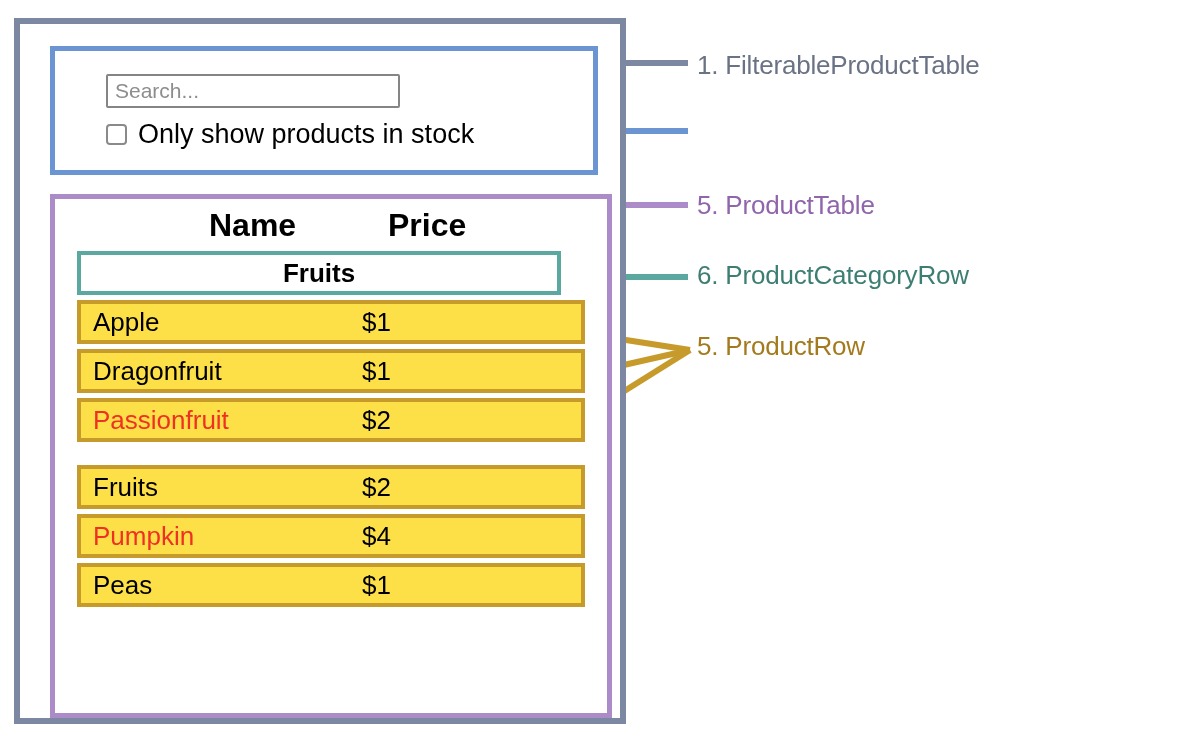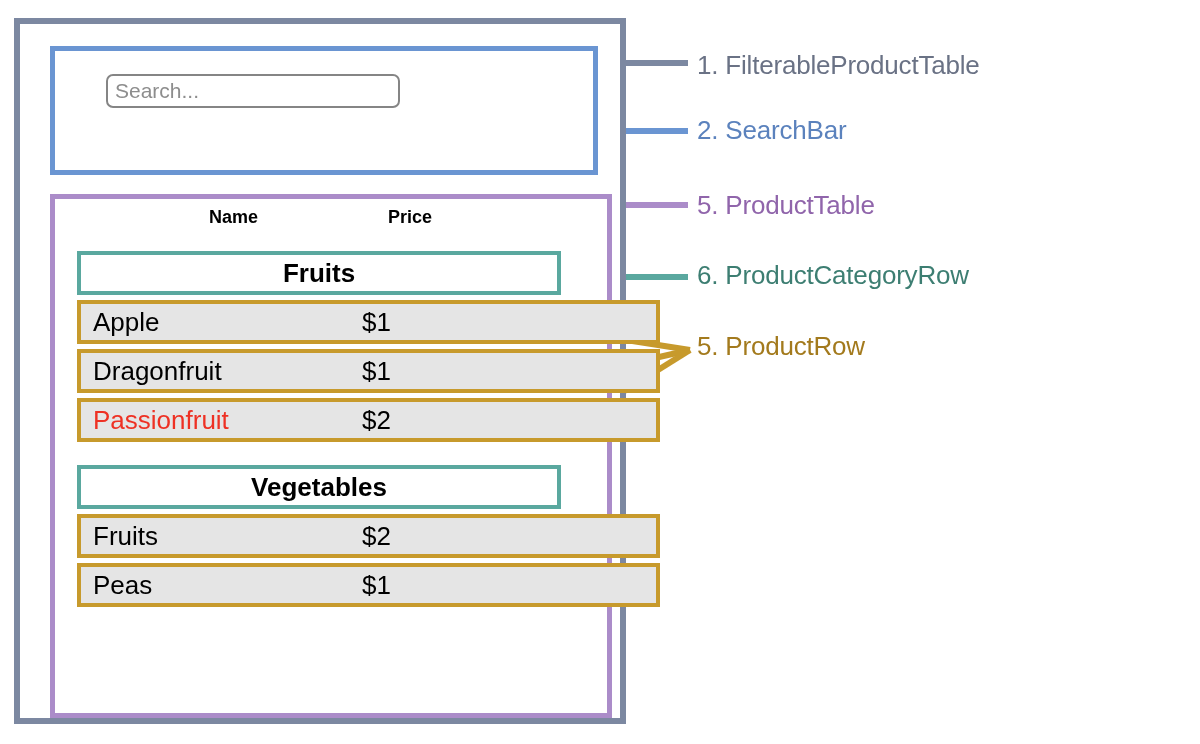--- a/index.html
+++ b/index.html
@@ -57,21 +57,21 @@
     background: #ffffff;
   }
   .search-input {
     position: absolute;
     left: 51px;
     top: 23px;
     width: 294px;
     height: 34px;
     box-sizing: border-box;
     border: 2px solid #858585;
-    border-radius: 7px;
+    border-radius: 2px;
     background: #ffffff;
     font-family: "Liberation Sans", sans-serif;
     font-size: 21px;
     color: #1a1a1a;
     padding: 0 7px;
     outline: none;
   }
   .search-input::placeholder {
     color: #8d8d8d;
     opacity: 1;
@@ -117,21 +117,21 @@
     position: absolute;
     left: 0;
     top: 8px;
     width: 100%;
     height: 38px;
   }
   .th {
     position: absolute;
     top: 0;
     font-family: "Liberation Sans", sans-serif;
-    font-size: 18px;
+    font-size: 32px;
     font-weight: bold;
     color: #000000;
     white-space: nowrap;
   }
   .th-name { left: 154px; }
   .th-price { left: 333px; }
 
   .table-body {
     position: absolute;
     left: 22px;
@@ -155,24 +155,24 @@
     font-size: 26px;
     font-weight: bold;
     color: #000000;
     line-height: 1;
     white-space: nowrap;
   }
 
   .product-row {
     box-sizing: border-box;
     position: relative;
-    width: 583px;
+    width: 508px;
     height: 44px;
     border: 4px solid #c79a2c;
-    background: #e5e5e5;
+    background: #fde047;
     margin-bottom: 5px;
   }
   .cell-name {
     position: absolute;
     left: 12px;
     top: 50%;
     transform: translateY(-50%);
     font-family: "Liberation Sans", sans-serif;
     font-size: 26px;
     color: #000000;
@@ -220,20 +220,24 @@
     <line x1="570" y1="277" x2="688" y2="277" stroke="#5aa89f" stroke-width="6"></line>
     <line x1="562" y1="330" x2="690" y2="350" stroke="#c79a2c" stroke-width="6"></line>
     <line x1="562" y1="379" x2="690" y2="350" stroke="#c79a2c" stroke-width="6"></line>
     <line x1="562" y1="430" x2="690" y2="350" stroke="#c79a2c" stroke-width="6"></line>
   </svg>
 
   <div class="filterable-product-table">
 
     <div class="search-bar">
       <input class="search-input" type="text" placeholder="Search..." style="">
+      <label class="stock-filter-row">
+        <span class="checkbox-box"></span>
+        <span class="stock-filter-label">Only show products in stock</span>
+      </label>
     </div>
 
     <div class="product-table">
 
       <div class="table-head">
         <span class="th th-name">Name</span>
         <span class="th th-price">Price</span>
       </div>
 
       <div class="table-body">
@@ -252,38 +256,38 @@
           <span class="cell-price">$1</span>
         </div>
 
         <div class="product-row">
           <span class="cell-name out-of-stock">Passionfruit</span>
           <span class="cell-price">$2</span>
         </div>
 
         <div class="group-gap"></div>
 
-        <div class="category-row">
-          <span class="category-label">Vegetables</span>
-        </div>
 
         <div class="product-row">
           <span class="cell-name">Fruits</span>
           <span class="cell-price">$2</span>
         </div>
 
+        <div class="product-row">
+          <span class="cell-name out-of-stock">Pumpkin</span>
+          <span class="cell-price">$4</span>
+        </div>
 
         <div class="product-row">
           <span class="cell-name">Peas</span>
           <span class="cell-price">$1</span>
         </div>
 
       </div>
     </div>
   </div>
 
   <div class="legend-label legend-1">1. FilterableProductTable</div>
-  <div class="legend-label legend-2">2. SearchBar</div>
   <div class="legend-label legend-3">5. ProductTable</div>
   <div class="legend-label legend-4">6. ProductCategoryRow</div>
   <div class="legend-label legend-5">5. ProductRow</div>
 
 </div>
 
 </body></html>

